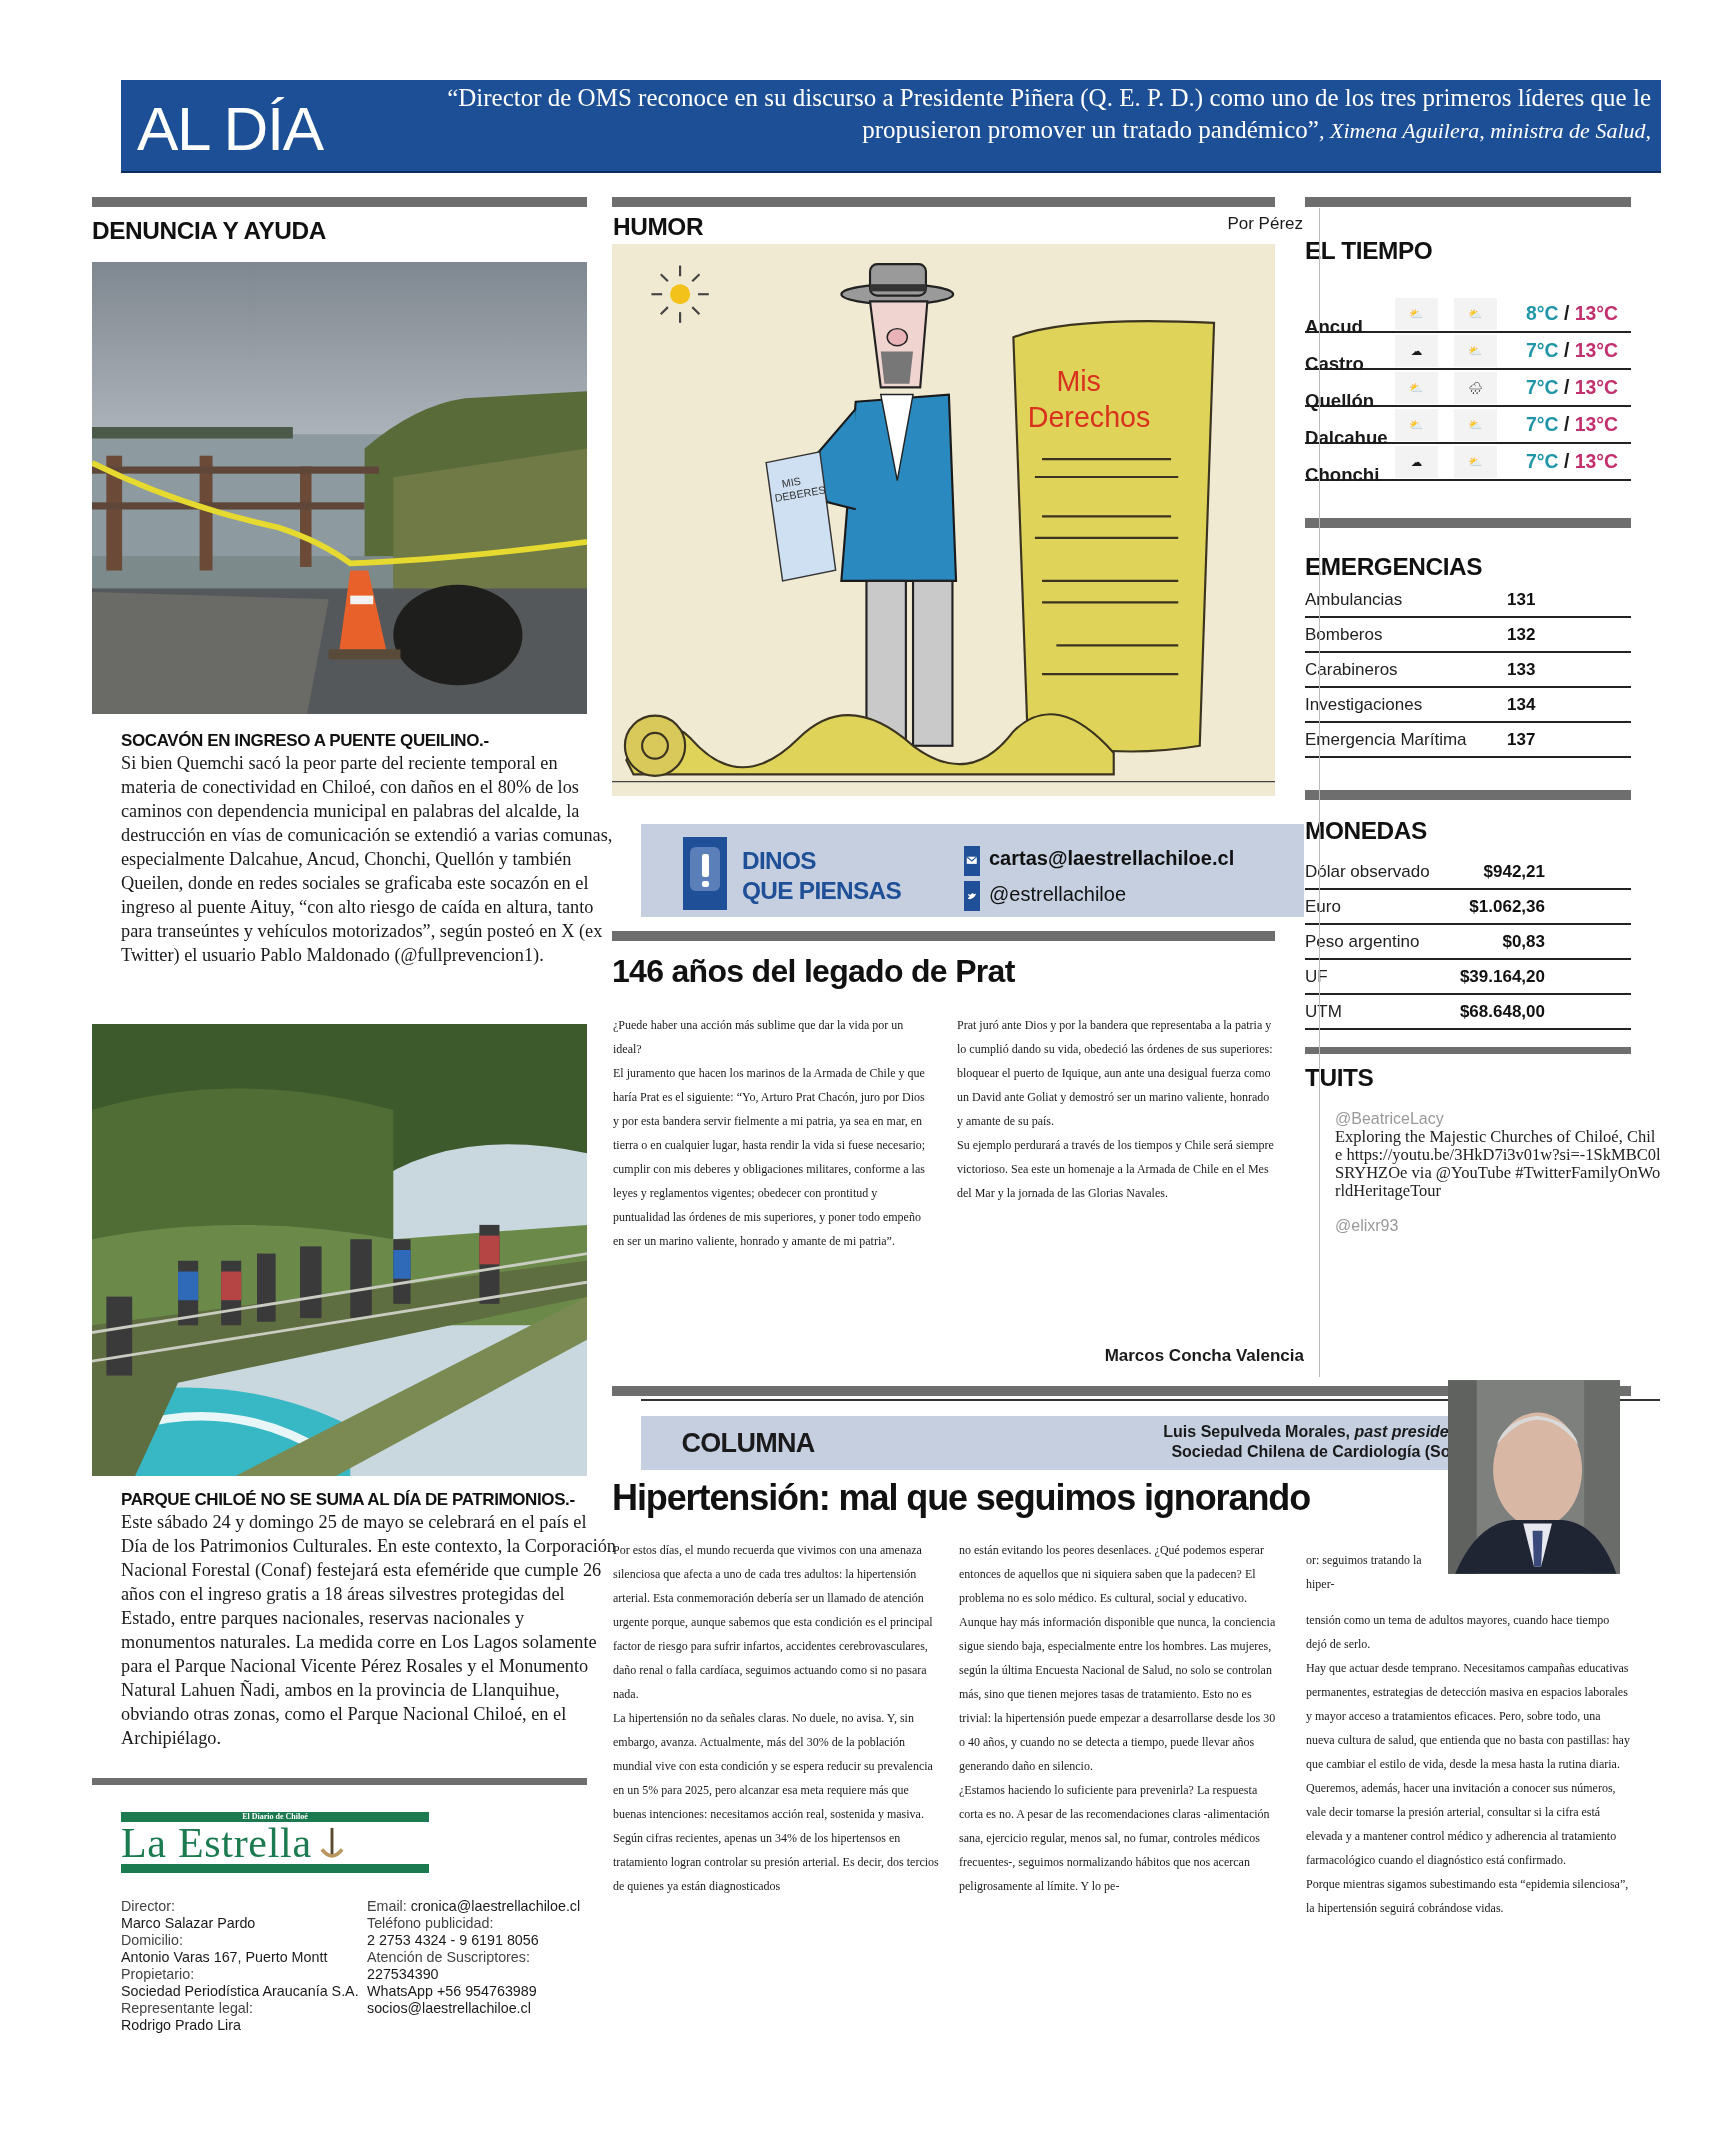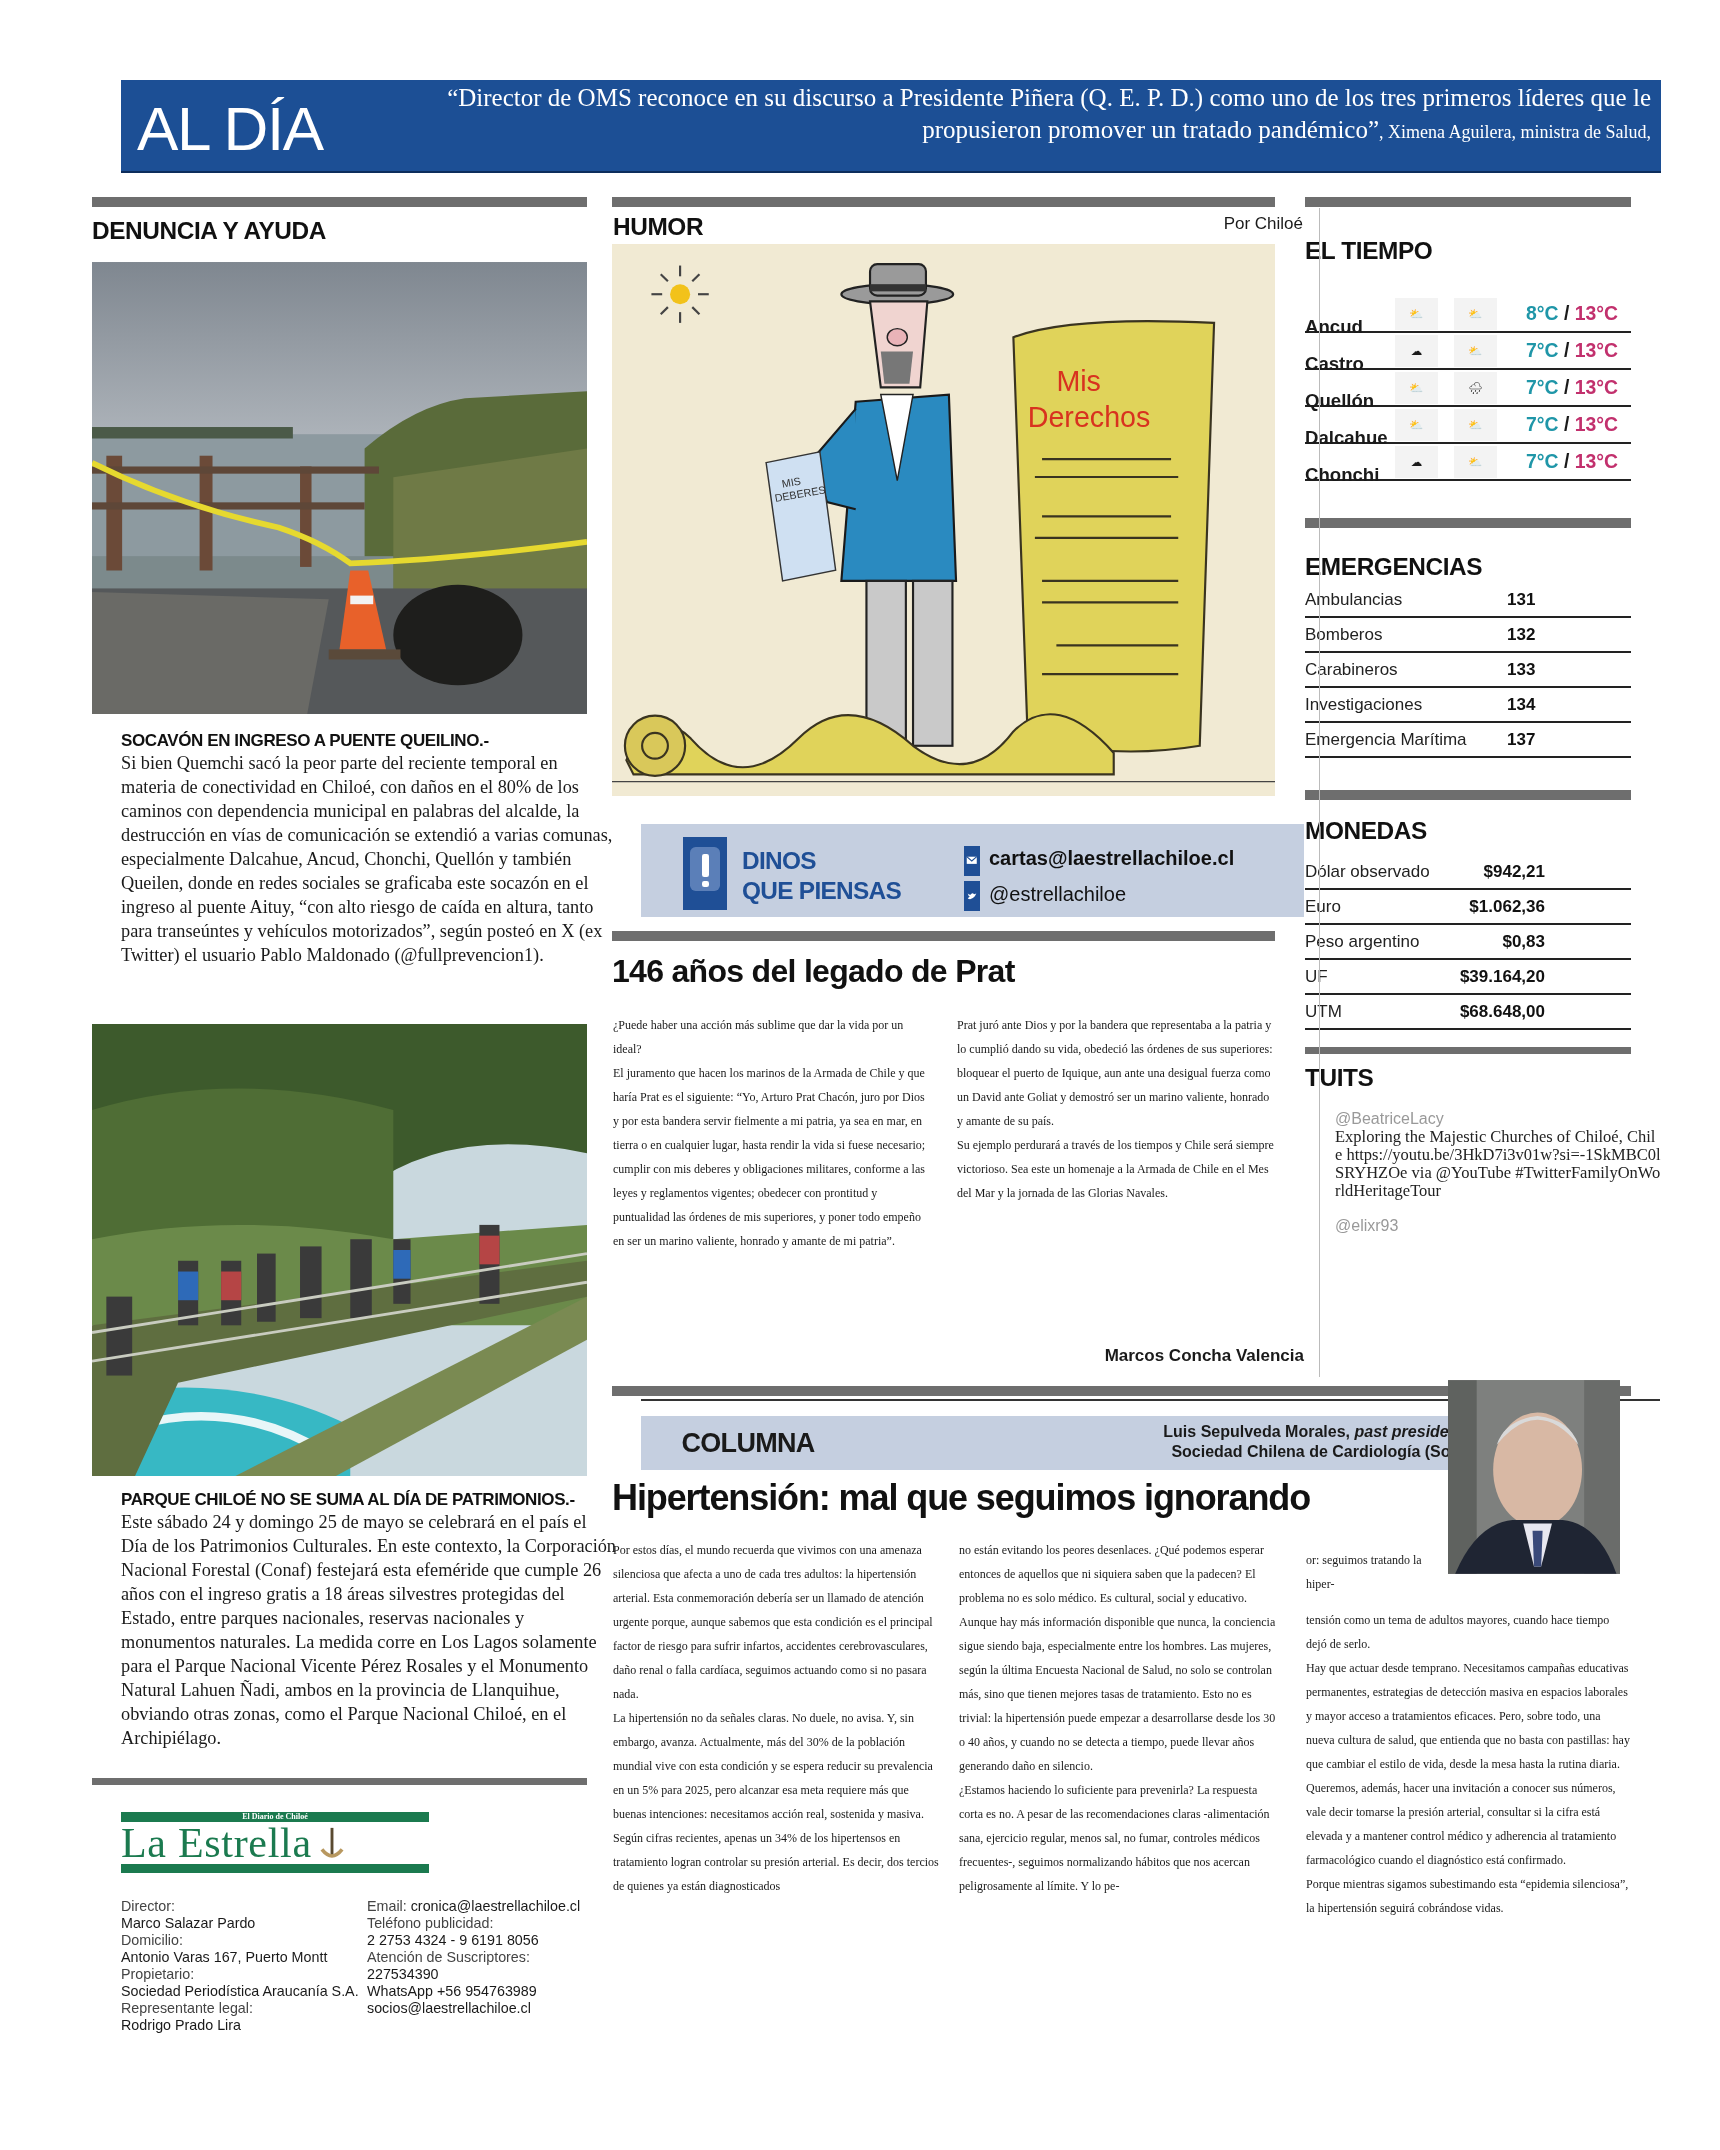--- a/index.html
+++ b/index.html
@@ -7,21 +7,21 @@
   body { position: relative; font-family: "DejaVu Serif", serif; color: #1a1a1a; }
   .sans { font-family: "Liberation Sans", sans-serif; }
   .serif { font-family: "Liberation Serif", serif; }
   .abs { position: absolute; margin-left: 29px; }
 
   
   #banner { left: 92px; top: 80px; width: 1540px; height: 93px; background: #1c4f95; border-bottom: 2.9px solid #0d2d5c; }
   #banner-title { position: absolute; left: 16px; top: 13px; font-family: "Liberation Sans", sans-serif; font-size: 62px; color: #fff; letter-spacing: -1.4px; line-height: 72px; }
   #banner-quote { position: absolute; right: 10px; top: 4.3px; width: 1290px; text-align: right; font-family: "Liberation Serif", serif; color: #fff; line-height: 27px; }
   #banner-quote .q { font-size: 25px; }
-  #banner-quote .att { font-size: 18px; }
+  #banner-quote .att { font-size: 22px; font-style: italic; }
   #banner-quote .l3 { font-size: 18px; display: block; line-height: 24.4px; }
 
   .rule-bar { position: absolute; height: 10px; background: #6e6e6e; }
   .section-head { position: absolute; font-family: "Liberation Sans", sans-serif; font-weight: bold; color: #111; letter-spacing: -0.4px; }
 
   
   .photo { position: absolute; overflow: hidden; }
   .caption-head { font-family: "Liberation Sans", sans-serif; font-weight: bold; font-size: 17px; letter-spacing: -0.4px; color: #111; }
   .body-text { font-family: "Liberation Serif", serif; font-size: 18.3px; line-height: 24px; color: #1a1a1a; }
 
@@ -162,21 +162,21 @@
   <div style="color:#444">Teléfono publicidad:</div>
   <div>2 2753 4324 - 9 6191 8056</div>
   <div style="color:#444">Atención de Suscriptores:</div>
   <div>227534390</div>
   <div>WhatsApp +56 954763989</div>
   <div>socios@laestrellachiloe.cl</div>
 </div>
 
 <div class="rule-bar" style="left:612px;top:197px;width:663px;"></div>
 <div class="section-head" style="left:613px;top:213px;font-size:24.4px;">HUMOR</div>
-<div class="abs sans" style="left:1147px;top:214px;width:127px;text-align:right;font-size:17px;">Por Chiloé</div>
+<div class="abs sans" style="left:1147px;top:214px;width:127px;text-align:right;font-size:17px;">Por Pérez</div>
 
 <div class="photo" style="left:612px;top:244px;width:663px;height:552px;background:#f1ead0;">
   <svg width="663" height="552" viewBox="0 0 925 770">
     <rect width="925" height="770" fill="#f1ead3"></rect>
     <g>
       <circle cx="95" cy="70" r="14" fill="#f2c21a"></circle>
       <g stroke="#444" stroke-width="3">
         <line x1="95" y1="30" x2="95" y2="45"></line>
           <line x1="95" y1="95" x2="95" y2="110"></line>
         <line x1="55" y1="70" x2="70" y2="70"></line>

